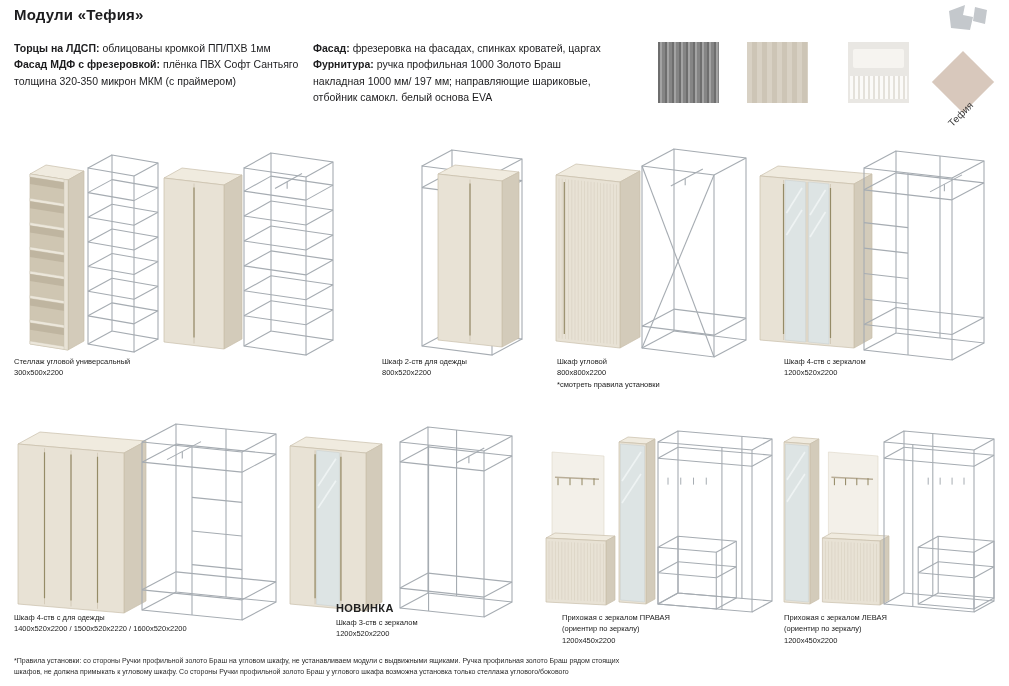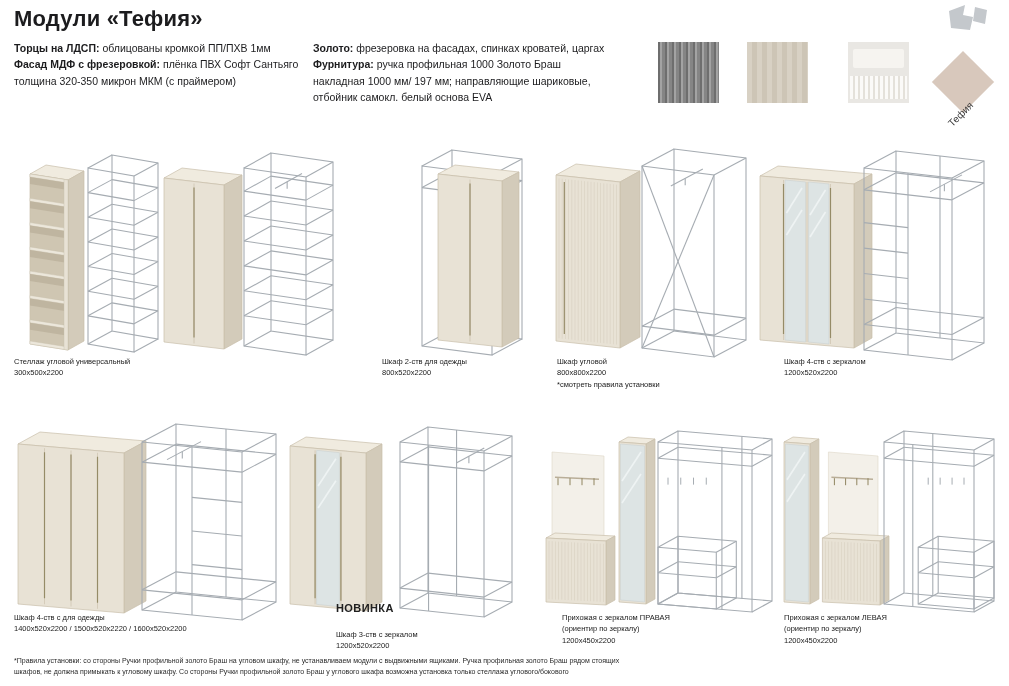--- a/index.html
+++ b/index.html
@@ -1,24 +1,24 @@
 <!DOCTYPE html>
 <html><head>
 <meta charset="utf-8">
 <style>
 *{margin:0;padding:0;box-sizing:border-box}
 html,body{background:#fff}
 #page{position:relative;width:1009px;height:686px;background:#ffffff;overflow:hidden;
       font-family:"Liberation Sans",sans-serif;color:#1c1c1e}
 .abs{position:absolute}
-.title{font-size:22px;font-weight:700;letter-spacing:.2px}
+.title{font-size:15px;font-weight:700;letter-spacing:.2px}
 .specs{font-size:10.5px;line-height:1.55}
 .specs b{font-weight:700}
 .plabel{font-size:7.5px;line-height:1.5;color:#202020}
-.badge{font-size:11px;font-weight:700;letter-spacing:.4px;margin-bottom:12px}
+.badge{font-size:11px;font-weight:700;letter-spacing:.4px;margin-bottom:0}
 .foot{font-size:7px;line-height:1.6;color:#2a2a2a;width:615px}
 svg.fig{position:absolute;overflow:visible}
 .swatch{position:absolute;width:61px;height:61px;top:42px}
 .diamond{position:absolute;left:941px;top:60px;width:44px;height:44px;background:#d8c8bc;transform:rotate(45deg)}
 .finlabel{position:absolute;left:946px;top:121px;font-size:10px;color:#3a3a3a;transform:rotate(-45deg);transform-origin:0 0}
 </style>
 </head>
 <body>
 
 <div id="page">
@@ -29,21 +29,21 @@
     <polygon points="2,9 18,3 16,13 26,15 23,28 4,26" fill="#c4c8cc"></polygon>
     <polygon points="28,5 40,8 38,22 26,19" fill="#c4c8cc"></polygon>
   </svg>
 
   <div class="specs abs" style="left:14px;top:40px;width:292px">
     <div><b>Торцы на ЛДСП:</b> <span>облицованы кромкой ПП/ПХВ 1мм</span></div>
     <div><b>Фасад МДФ с фрезеровкой:</b> <span>плёнка ПВХ Софт Сантьяго толщина 320-350 микрон МКМ (с праймером)</span></div>
   </div>
 
   <div class="specs abs" style="left:313px;top:40px;width:302px">
-    <div><b>Золото:</b> <span>фрезеровка на фасадах, спинках кроватей, царгах</span></div>
+    <div><b>Фасад:</b> <span>фрезеровка на фасадах, спинках кроватей, царгах</span></div>
     <div><b>Фурнитура:</b> <span>ручка профильная 1000 Золото Браш накладная 1000 мм/ 197 мм; направляющие шариковые, отбойник самокл. белый основа EVA</span></div>
   </div>
 
   <div class="swatch" style="left:658px;background:repeating-linear-gradient(90deg,#6e6e6e 0 2px,#a3a3a3 2px 4px,#858585 4px 7px)"></div>
   <div class="swatch" style="left:747px;background:repeating-linear-gradient(90deg,#d8d1c4 0 5px,#cdc5b6 5px 10px)"></div>
   <div class="swatch" style="left:848px;background:#e9e7e3">
     <div style="position:absolute;left:8%;right:8%;top:12%;height:30%;background:#f6f4f0;border-radius:2px"></div>
     <div style="position:absolute;left:4%;right:4%;bottom:7%;height:38%;background:repeating-linear-gradient(90deg,#fbfaf8 0 3px,#e4e1da 3px 5px)"></div>
   </div>
   <div class="diamond"></div>

